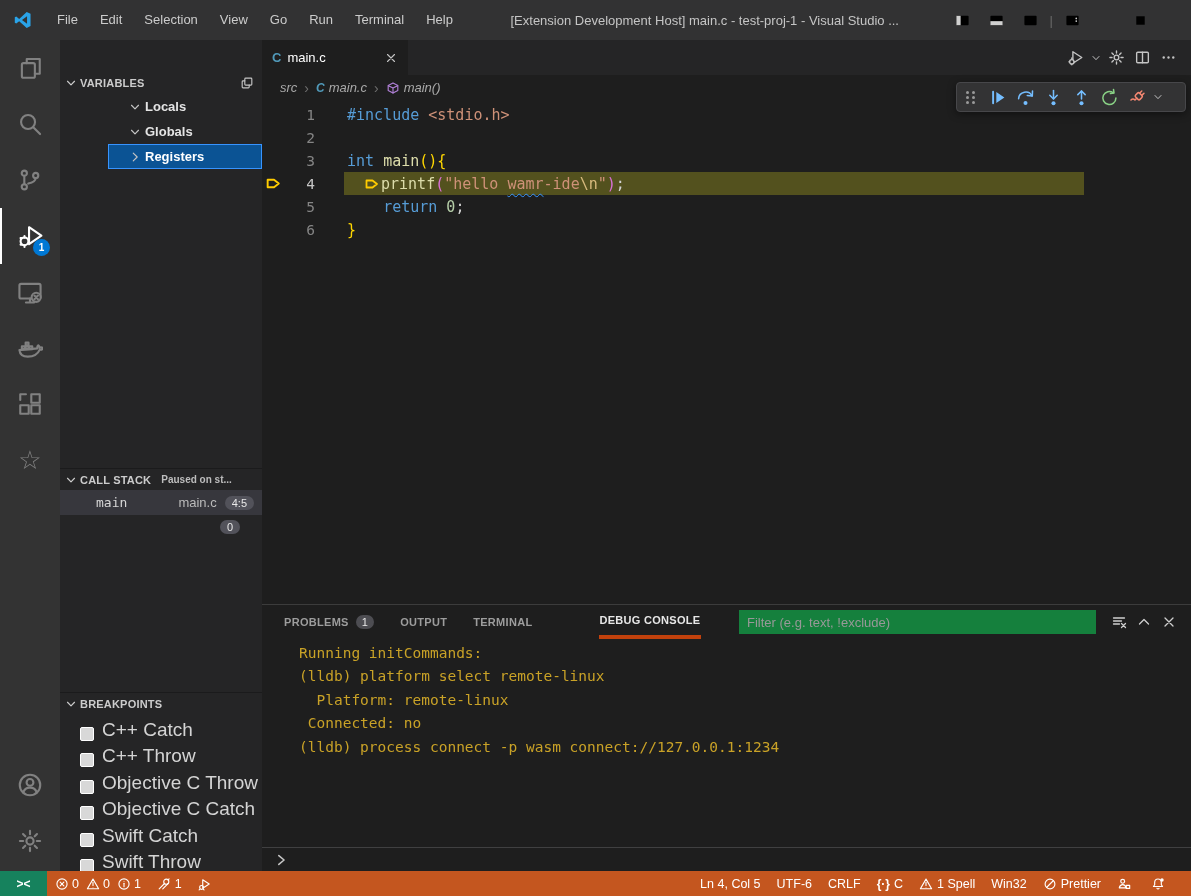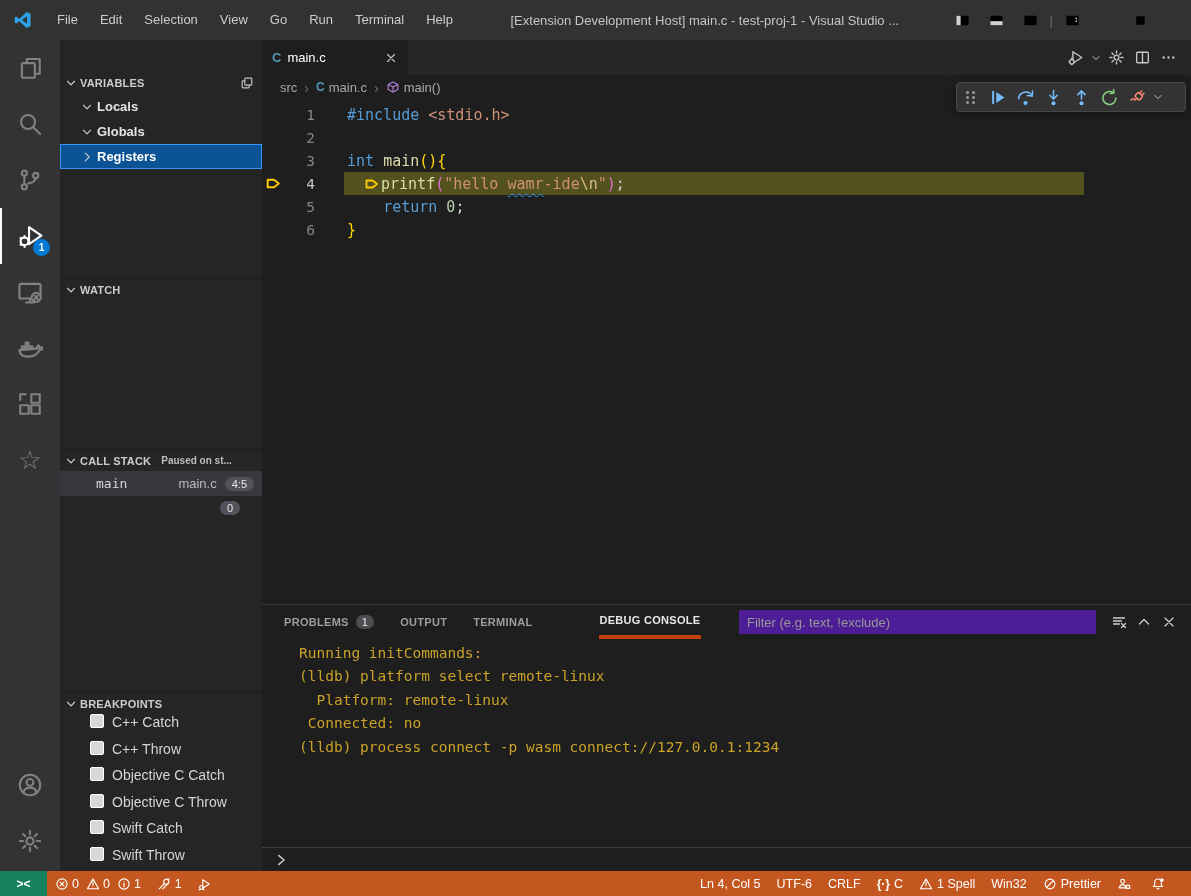--- a/index.html
+++ b/index.html
@@ -42,45 +42,45 @@
   #launch-gear { color:#c5c5c5; margin:0 2px 0 6px; } #launch-gear svg { width:16px; height:16px; }
 
   .side-section { position:absolute; left:0; width:202px; }
   .sec-header { height:22px; display:flex; align-items:center; font-size:11px; font-weight:bold; color:#cccccc; padding:0 8px 0 4px; }
   .sec-header .icon svg { width:14px; height:14px; }
   .sec-header .sec-title { margin-left:2px; letter-spacing:.2px; }
   .sec-note { margin-left:10px; font-size:10px; color:#bdbdbd; font-weight:bold; }
   .sec-actions { margin-left:auto; color:#c5c5c5; } .sec-actions svg { width:15px; height:15px; }
   .bordered { border-top:1px solid #1b1b1c; }
 
-  .tree-row { height:25px; display:flex; align-items:center; padding-left:20px; color:#e4e4e4; font-weight:bold; cursor:pointer; }
+  .tree-row { height:25px; display:flex; align-items:center; padding-left:20px; color:#e4e4e4; font-weight:bold; cursor:pointer;margin-left:48px; }
   .tree-row .icon { color:#c5c5c5; margin-right:3px; } .tree-row svg { width:14px; height:14px; }
   .tree-row.selected { background:#0b5394; outline:1px solid #3794ff; outline-offset:-1px; color:#ffffff; }
 
   #callstack-frame { height:25px; display:flex; align-items:center; background:#37373d; padding:0 8px 0 36px; cursor:pointer; }
   #frame-fn { font-family:"DejaVu Sans Mono", monospace; font-size:13px; color:#d7d7d7; }
   #frame-file { margin-left:auto; color:#bbbbbb; }
   .count-badge { background:#52525a; color:#e8e8e8; border-radius:10px; font-size:11px; padding:1px 7px; margin-left:8px; }
   #callstack-zero { height:24px; display:flex; align-items:center; justify-content:flex-end; padding-right:22px; }
 
-  .bp-row { height:26.5px; display:flex; align-items:flex-start; padding-left:30px; color:#d4d4d4; font-size:14px; cursor:pointer; }
+  .bp-row { height:26.5px; display:flex; align-items:flex-end; padding-left:20px; color:#d4d4d4; font-size:19px; cursor:pointer; }
   .bp-check { width:14px; height:14px; background:#d8d8d8; border:1px solid #ffffff; border-radius:2px; margin-right:8px; }
 
   
   #tabstrip { position:absolute; left:262px; top:40px; width:929px; height:35px; background:#252526; display:flex; }
   #tab-main { width:146px; height:35px; background:#1e1e1e; display:flex; align-items:center; padding:0 10px; color:#ffffff; font-size:13px; cursor:pointer; }
   #tab-main .ticon { font-size:13px; margin-right:6px; }
   #tab-close { margin-left:auto; color:#c5c5c5; } #tab-close svg { width:14px; height:14px; }
   #editor-actions { margin-left:auto; display:flex; align-items:center; padding-right:10px; color:#c5c5c5; }
   .ea-btn { width:26px; height:35px; display:flex; align-items:center; justify-content:center; cursor:pointer; }
   .ea-btn svg { width:17px; height:17px; }
   .ea-btn.narrow { width:14px; } .ea-btn.narrow svg { width:12px; height:12px; }
 
   #breadcrumbs { position:absolute; left:262px; top:75px; width:929px; height:25px; display:flex; align-items:center; padding-left:18px; font-size:13px; color:#a9a9a9; background:#1e1e1e; }
-  .crumb { display:flex; align-items:flex-start; cursor:pointer; }
+  .crumb { display:flex; align-items:flex-end; cursor:pointer;font-style:italic; }
   .crumb .icon { margin-right:4px; } .crumb svg { width:14px; height:14px; }
   .crumb-sep { color:#6e6e6e; margin:0 7px; font-size:14px; }
   [data-name="c-lang-icon"] { color:#519aba; font-size:12px; }
   [data-name="symbol-cube-icon"] { color:#b180d7; }
 
   #code-area { position:absolute; left:262px; top:100px; width:929px; height:504px; background:#1e1e1e; padding-top:3px; font-family:"DejaVu Sans Mono", monospace; font-size:15px; }
   .code-line { position:relative; height:23px; display:flex; align-items:center; white-space:pre; }
   .cl-gutter { position:relative; width:22px; height:23px; display:flex; align-items:center; justify-content:center; z-index:2; }
   .cl-gutter svg { width:17px; height:17px; }
   .cl-num { width:31px; text-align:right; color:#858585; z-index:2; font-size:14.5px; }
@@ -100,21 +100,21 @@
   .dt-btn svg { width:19px; height:19px; }
   .dt-blue { color:#75beff; } .dt-green { color:#89d185; } .dt-red { color:#f48771; }
   .dt-chev { width:14px; color:#c5c5c5; } .dt-chev svg { width:12px; height:12px; }
 
   
   #panel { position:absolute; left:262px; top:604px; width:929px; height:267px; background:#1e1e1e; border-top:1px solid #3c3c3c; }
   #panel-tabs { height:34px; display:flex; align-items:center; padding-left:22px; }
   .panel-tab { display:flex; align-items:center; font-size:11px; letter-spacing:.3px; color:#9d9d9d; margin-right:26px; height:34px; cursor:pointer; font-weight:bold; }
   .panel-tab.active { color:#e7e7e7; border-bottom:4px solid #c2410c;margin-left:41px; }
   .panel-tab .count-badge { background:#4d4d52; font-weight:normal; margin-left:7px; padding:1px 6px; }
-  #panel-filter { margin-left:auto; width:357px; height:24px; background:#4c1d95; border:none; color:#cccccc; font-size:13px; padding:0 8px; font-family:"Liberation Sans",sans-serif; }
+  #panel-filter { margin-left:auto; width:357px; height:24px; background:#15803d; border:none; color:#cccccc; font-size:13px; padding:0 8px; font-family:"Liberation Sans",sans-serif; }
   #panel-filter::placeholder { color:#989898; }
   #panel-actions { display:flex; align-items:center; padding:0 10px 0 10px; color:#cfcfcf; }
   .pa-btn { width:25px; height:25px; display:flex; align-items:center; justify-content:center; cursor:pointer; }
   .pa-btn svg { width:16px; height:16px; }
   #console-output { padding:6px 0 0 37px; font-family:"DejaVu Sans Mono", monospace; font-size:14.5px; color:#c9a227; }
   .console-line { height:23.4px; white-space:pre; }
   #console-input-row { position:absolute; left:0; bottom:0; width:929px; height:24px; border-top:1px solid #404041; display:flex; align-items:center; padding-left:12px; color:#c5c5c5; }
   #console-input-row svg { width:14px; height:14px; stroke-width:1.8; }
 
   
@@ -326,32 +326,22 @@
             <span class="icon" data-name="chevron-right-icon">
               <svg viewBox="0 0 16 16">
                 <path d="M6 3.5L10.5 8 6 12.5"></path>
               </svg>
             </span>
             <span data-name="tree-item-label">Registers</span>
           </div>
         </div>
     </div>
 
-    <div class="side-section" style="top:238px" data-name="watch-section">
-      <div class="sec-header bordered" data-name="watch-header">
-        <span class="icon" data-name="chevron-down-icon">
-            <svg viewBox="0 0 16 16">
-              <path d="M4 6l4 4.2L12 6"></path>
-            </svg>
-          </span>
-        <span class="sec-title" data-name="section-title">WATCH</span>
-      </div>
-    </div>
-
-    <div class="side-section" style="top:409px" data-name="call-stack-section">
+
+    <div class="side-section" style="top:428px" data-name="call-stack-section">
       <div class="sec-header bordered" data-name="call-stack-header">
         <span class="icon" data-name="chevron-down-icon">
             <svg viewBox="0 0 16 16">
               <path d="M4 6l4 4.2L12 6"></path>
             </svg>
           </span>
         <span class="sec-title" data-name="section-title">CALL STACK</span>
         <span class="sec-note" data-name="pause-reason-label">Paused on st...</span>
       </div>
       <div id="callstack-frame" data-name="stack-frame-row">
@@ -375,27 +365,27 @@
       </div>
       <div id="breakpoints-list" data-name="breakpoints-list">
           <div class="bp-row" data-name="breakpoint-c-catch">
             <span class="bp-check" data-name="breakpoint-checkbox"></span>
             <span data-name="breakpoint-label">C++ Catch</span>
           </div>
           <div class="bp-row" data-name="breakpoint-c-throw">
             <span class="bp-check" data-name="breakpoint-checkbox"></span>
             <span data-name="breakpoint-label">C++ Throw</span>
           </div>
+          <div class="bp-row" data-name="breakpoint-objective-c-throw">
+            <span class="bp-check" data-name="breakpoint-checkbox"></span>
+            <span data-name="breakpoint-label">Objective C Throw</span>
+          </div>
           <div class="bp-row" data-name="breakpoint-objective-c-catch">
             <span class="bp-check" data-name="breakpoint-checkbox"></span>
             <span data-name="breakpoint-label">Objective C Catch</span>
-          </div>
-          <div class="bp-row" data-name="breakpoint-objective-c-throw">
-            <span class="bp-check" data-name="breakpoint-checkbox"></span>
-            <span data-name="breakpoint-label">Objective C Throw</span>
           </div>
           <div class="bp-row" data-name="breakpoint-swift-catch">
             <span class="bp-check" data-name="breakpoint-checkbox"></span>
             <span data-name="breakpoint-label">Swift Catch</span>
           </div>
           <div class="bp-row" data-name="breakpoint-swift-throw">
             <span class="bp-check" data-name="breakpoint-checkbox"></span>
             <span data-name="breakpoint-label">Swift Throw</span>
           </div>
         </div>

